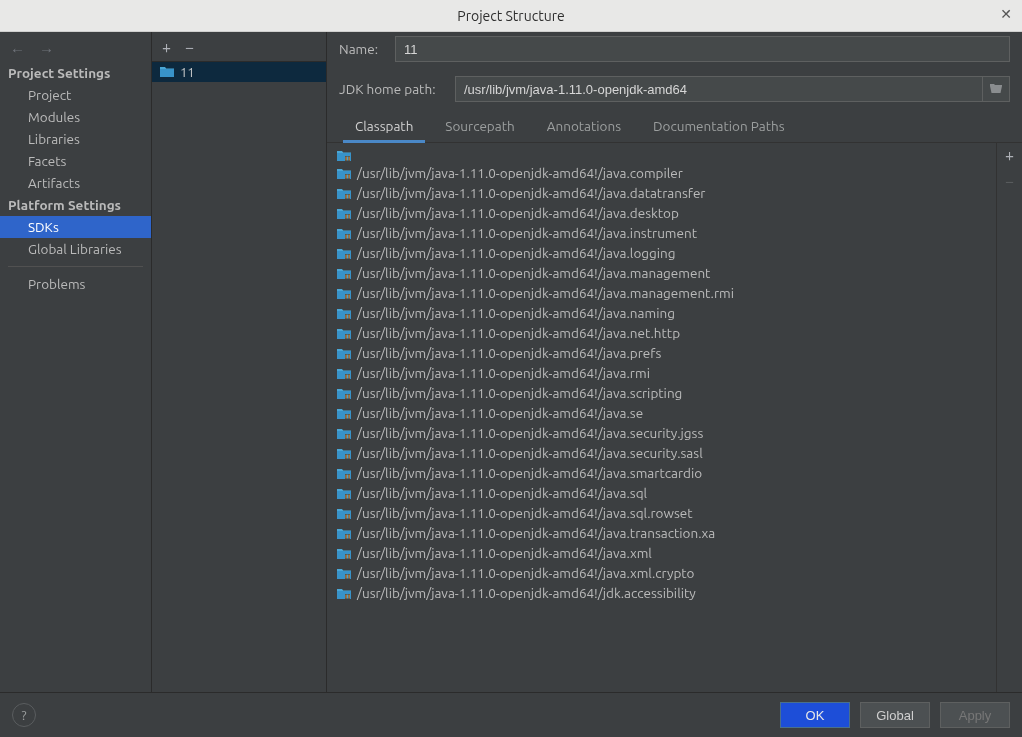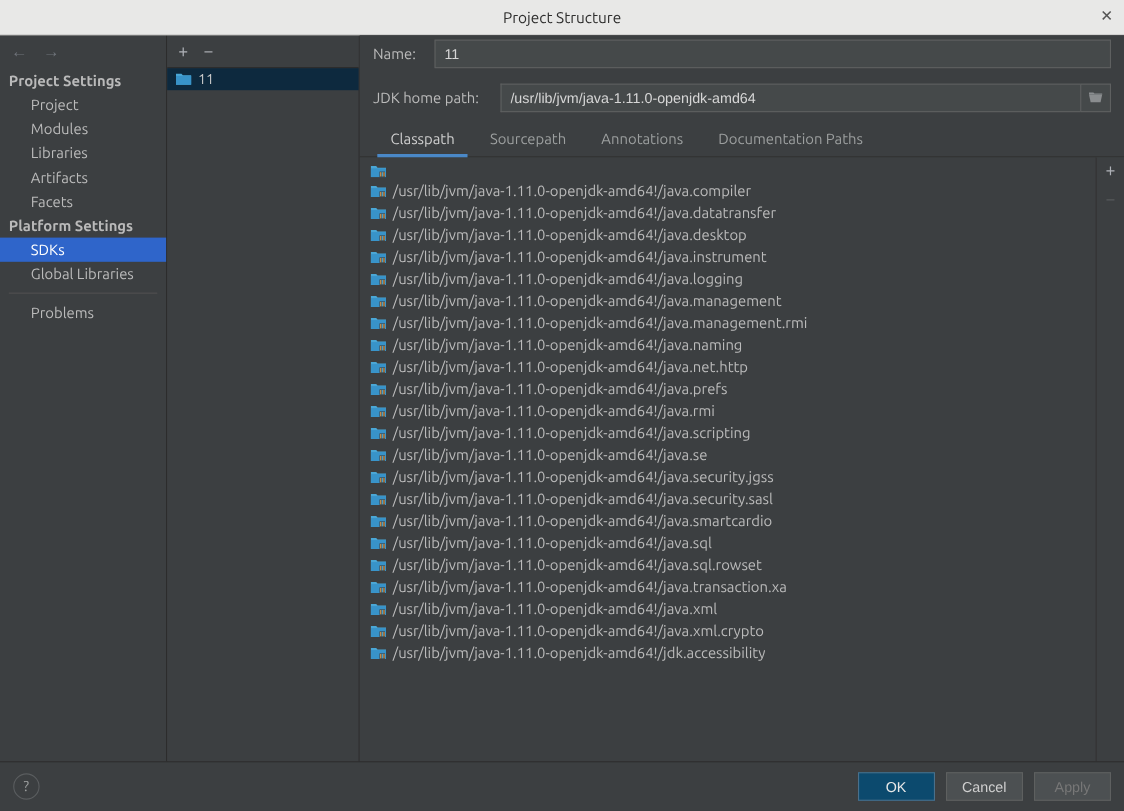--- a/index.html
+++ b/index.html
@@ -46,21 +46,21 @@
   .right-tool .tbtn.dim { color: #5a5d5f; }
   
   .classpath-list::-webkit-scrollbar { width: 10px; }
   .classpath-list::-webkit-scrollbar-track { background: #3c3f41; }
   .classpath-list::-webkit-scrollbar-thumb { background: #5b5e60; border-radius: 0; }
   
   .footer { height: 45px; background: #3c3f41; border-top: 1px solid #2b2b2b; display: flex; align-items: center; padding: 0 12px 0 12px; }
   .help-btn { width: 24px; height: 24px; border-radius: 12px; border: 1px solid #5a5d5f; color: #9c9f9f; display: flex; align-items: center; justify-content: center; font-size: 13px; cursor: pointer; background: #3c3f41; }
   .footer .spacer { flex: 1; }
   .btn { height: 26px; min-width: 70px; padding: 0 14px; margin-left: 10px; background: #4c5052; border: 1px solid #5e6060; color: #cfcfcf; font-size: 13px; cursor: pointer; }
-  .btn.primary { background: #0c4a6e; border: 1px solid #4a708b; color: #e8e8e8; }
+  .btn.primary { background: #1d4ed8; border: 1px solid #4a708b; color: #e8e8e8; }
   .btn.disabled { color: #777; }
   .lib-icon { width: 14px; height: 12px; display: inline-block; }
 </style>
 </head>
 <body>
 
 <div class="titlebar">
   <span class="title">Project Structure</span>
   <span class="close">✕</span>
 </div>
@@ -70,22 +70,22 @@
   <div class="navcol">
     <div class="navarrows">
       <span>←</span>
       <span>→</span>
     </div>
     <div class="navsection">Project Settings</div>
     <div id="nav-project-items">
         <div class="navitem">Project</div>
         <div class="navitem">Modules</div>
         <div class="navitem">Libraries</div>
+        <div class="navitem">Facets</div>
         <div class="navitem">Artifacts</div>
-        <div class="navitem">Facets</div>
       </div>
     <div class="navsection">Platform Settings</div>
     <div id="nav-platform-items">
         <div class="navitem selected">SDKs</div>
         <div class="navitem">Global Libraries</div>
       </div>
     <div class="navsep"></div>
     <div class="navitem">Problems</div>
   </div>
 
@@ -395,15 +395,15 @@
       </div>
     </div>
   </div>
 
 </div>
 
 <div class="footer">
   <div class="help-btn">?</div>
   <div class="spacer"></div>
   <button class="btn primary">OK</button>
-  <button class="btn">Cancel</button>
+  <button class="btn">Global</button>
   <button class="btn disabled">Apply</button>
 </div>
 
 </body></html>

